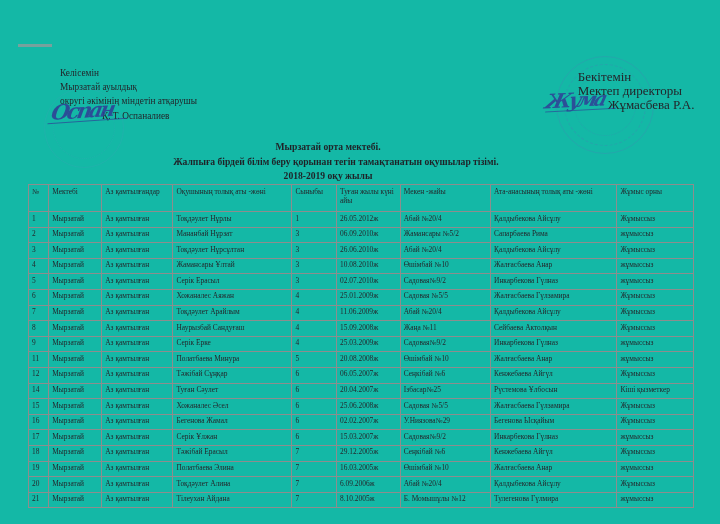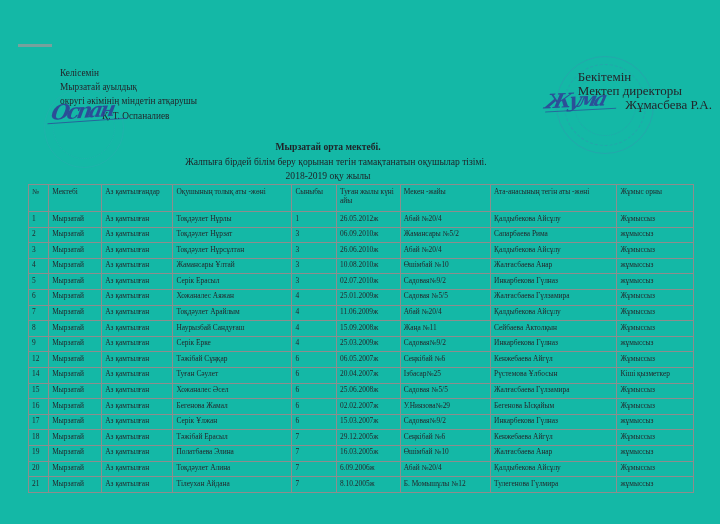--- a/index.html
+++ b/index.html
@@ -55,21 +55,20 @@
     white-space: nowrap;
   }
 
   .sig-name-left {
     position: relative;
     left: 42px;
   }
   .sig-name-right {
     position: relative;
     left: 30px;
-    text-align: right;
   }
 
   
   .signature {
     position: absolute;
     font-family: "DejaVu Serif", serif;
     font-style: italic;
     font-weight: bold;
     color: #2f3f96;
     pointer-events: none;
@@ -164,22 +163,22 @@
     position: absolute;
     left: 0;
     top: 140px;
     width: 656px;
     text-align: center;
     font-size: 9.6px;
     line-height: 14.5px;
     font-weight: bold;
     color: #1f2227;
   }
-  .doc-title .t2 { font-weight: normal; padding-left: 16px; }
-  .doc-title .t3 { font-weight: normal; }
+  .doc-title .t2 { font-weight: bold; padding-left: 16px; }
+  .doc-title .t3 { font-weight: bold; }
 
   
   .tbl-wrap {
     position: absolute;
     left: 28px;
     top: 184px;
     width: 666px;
   }
   table.reg {
     border-collapse: collapse;
@@ -267,41 +266,41 @@
       </colgroup>
       <thead>
         <tr>
           <th class="c-num">№</th>
           <th>Мектебі</th>
           <th>Аз қамтылғандар</th>
           <th>Оқушының толық аты -жөні</th>
           <th class="c-class">Сыныбы</th>
           <th>Туған жылы күні айы</th>
           <th>Мекен -жайы</th>
-          <th>Ата-анасының тегін аты -жөні</th>
+          <th>Ата-анасының толық аты -жөні</th>
           <th>Жұмыс орны</th>
         </tr>
       </thead>
       <tbody>
           <tr>
             <td class="c-num">1</td>
             <td>Мырзатай</td>
             <td>Аз қамтылған</td>
             <td>Тоқдәулет Нұрлы</td>
             <td class="c-class">1</td>
             <td>26.05.2012ж</td>
             <td>Абай №20/4</td>
             <td>Қалдыбекова Айсұлу</td>
             <td>Жұмыссыз</td>
           </tr>
           <tr>
             <td class="c-num">2</td>
             <td>Мырзатай</td>
             <td>Аз қамтылған</td>
-            <td>Тоқдәулет Нұрзат</td>
+            <td>Мананбай Нұрзат</td>
             <td class="c-class">3</td>
             <td>06.09.2010ж</td>
             <td>Жамансары №5/2</td>
             <td>Сапарбаева Рима</td>
             <td>жұмыссыз</td>
           </tr>
           <tr>
             <td class="c-num">3</td>
             <td>Мырзатай</td>
             <td>Аз қамтылған</td>
@@ -369,20 +368,31 @@
           </tr>
           <tr>
             <td class="c-num">9</td>
             <td>Мырзатай</td>
             <td>Аз қамтылған</td>
             <td>Серік Ерке</td>
             <td class="c-class">4</td>
             <td>25.03.2009ж</td>
             <td>Садовая№9/2</td>
             <td>Инкарбекова Гүлназ</td>
+            <td>жұмыссыз</td>
+          </tr>
+          <tr>
+            <td class="c-num">11</td>
+            <td>Мырзатай</td>
+            <td>Аз қамтылған</td>
+            <td>Полатбаева Минура</td>
+            <td class="c-class">5</td>
+            <td>20.08.2008ж</td>
+            <td>Өшімбай №10</td>
+            <td>Жалғасбаева Анар</td>
             <td>жұмыссыз</td>
           </tr>
           <tr>
             <td class="c-num">12</td>
             <td>Мырзатай</td>
             <td>Аз қамтылған</td>
             <td>Тәжібай Сұңқар</td>
             <td class="c-class">6</td>
             <td>06.05.2007ж</td>
             <td>Сеңкібай №6</td>

